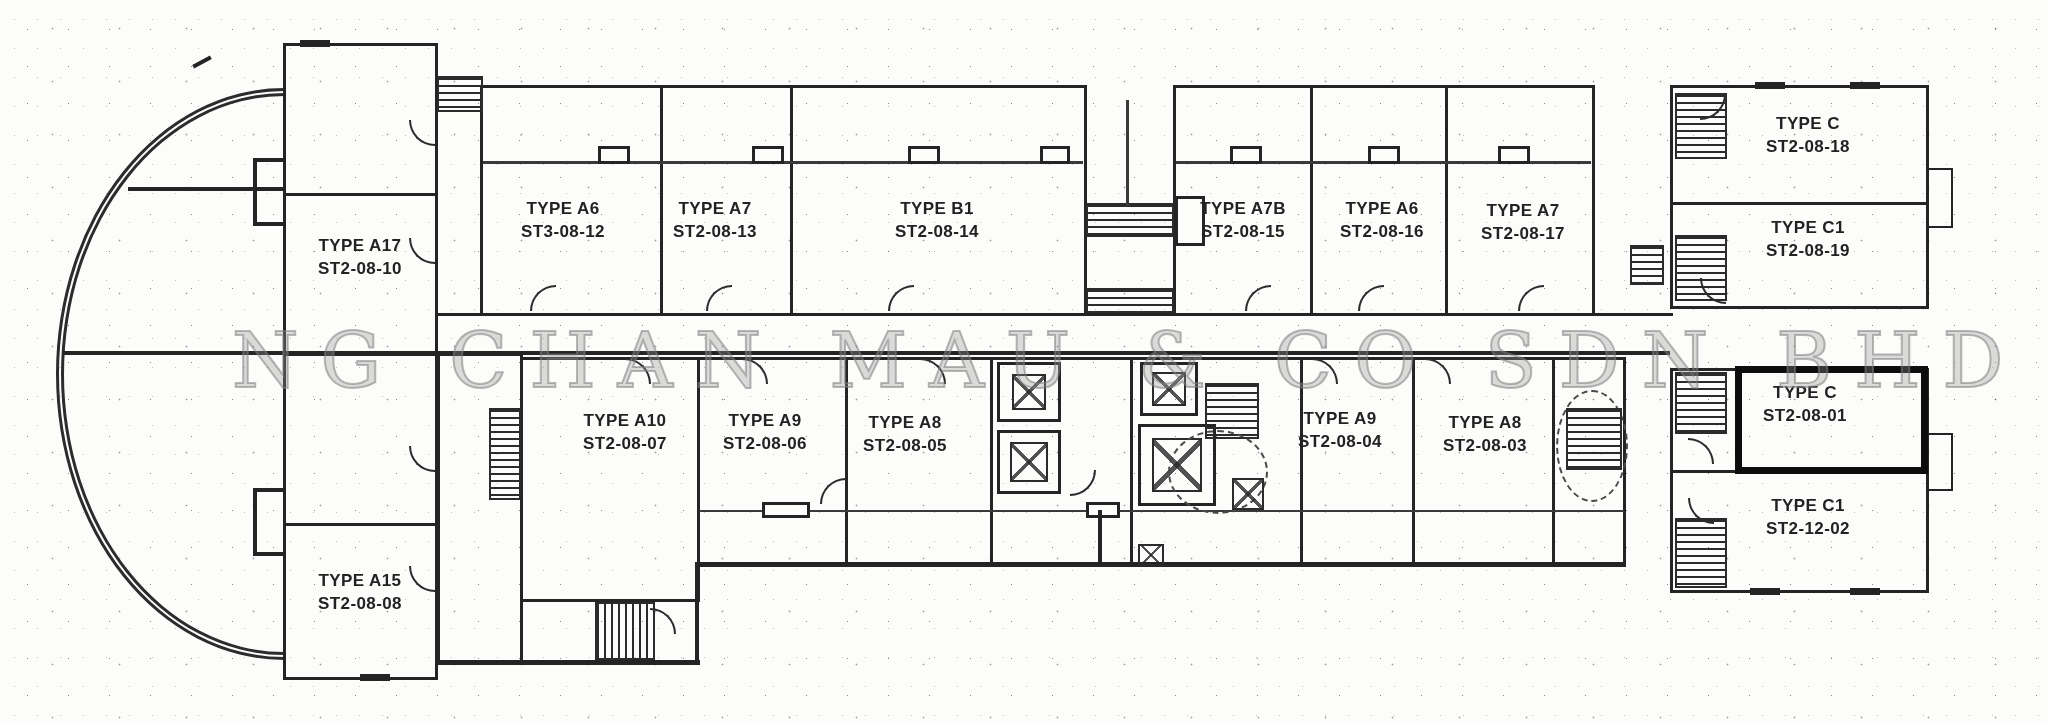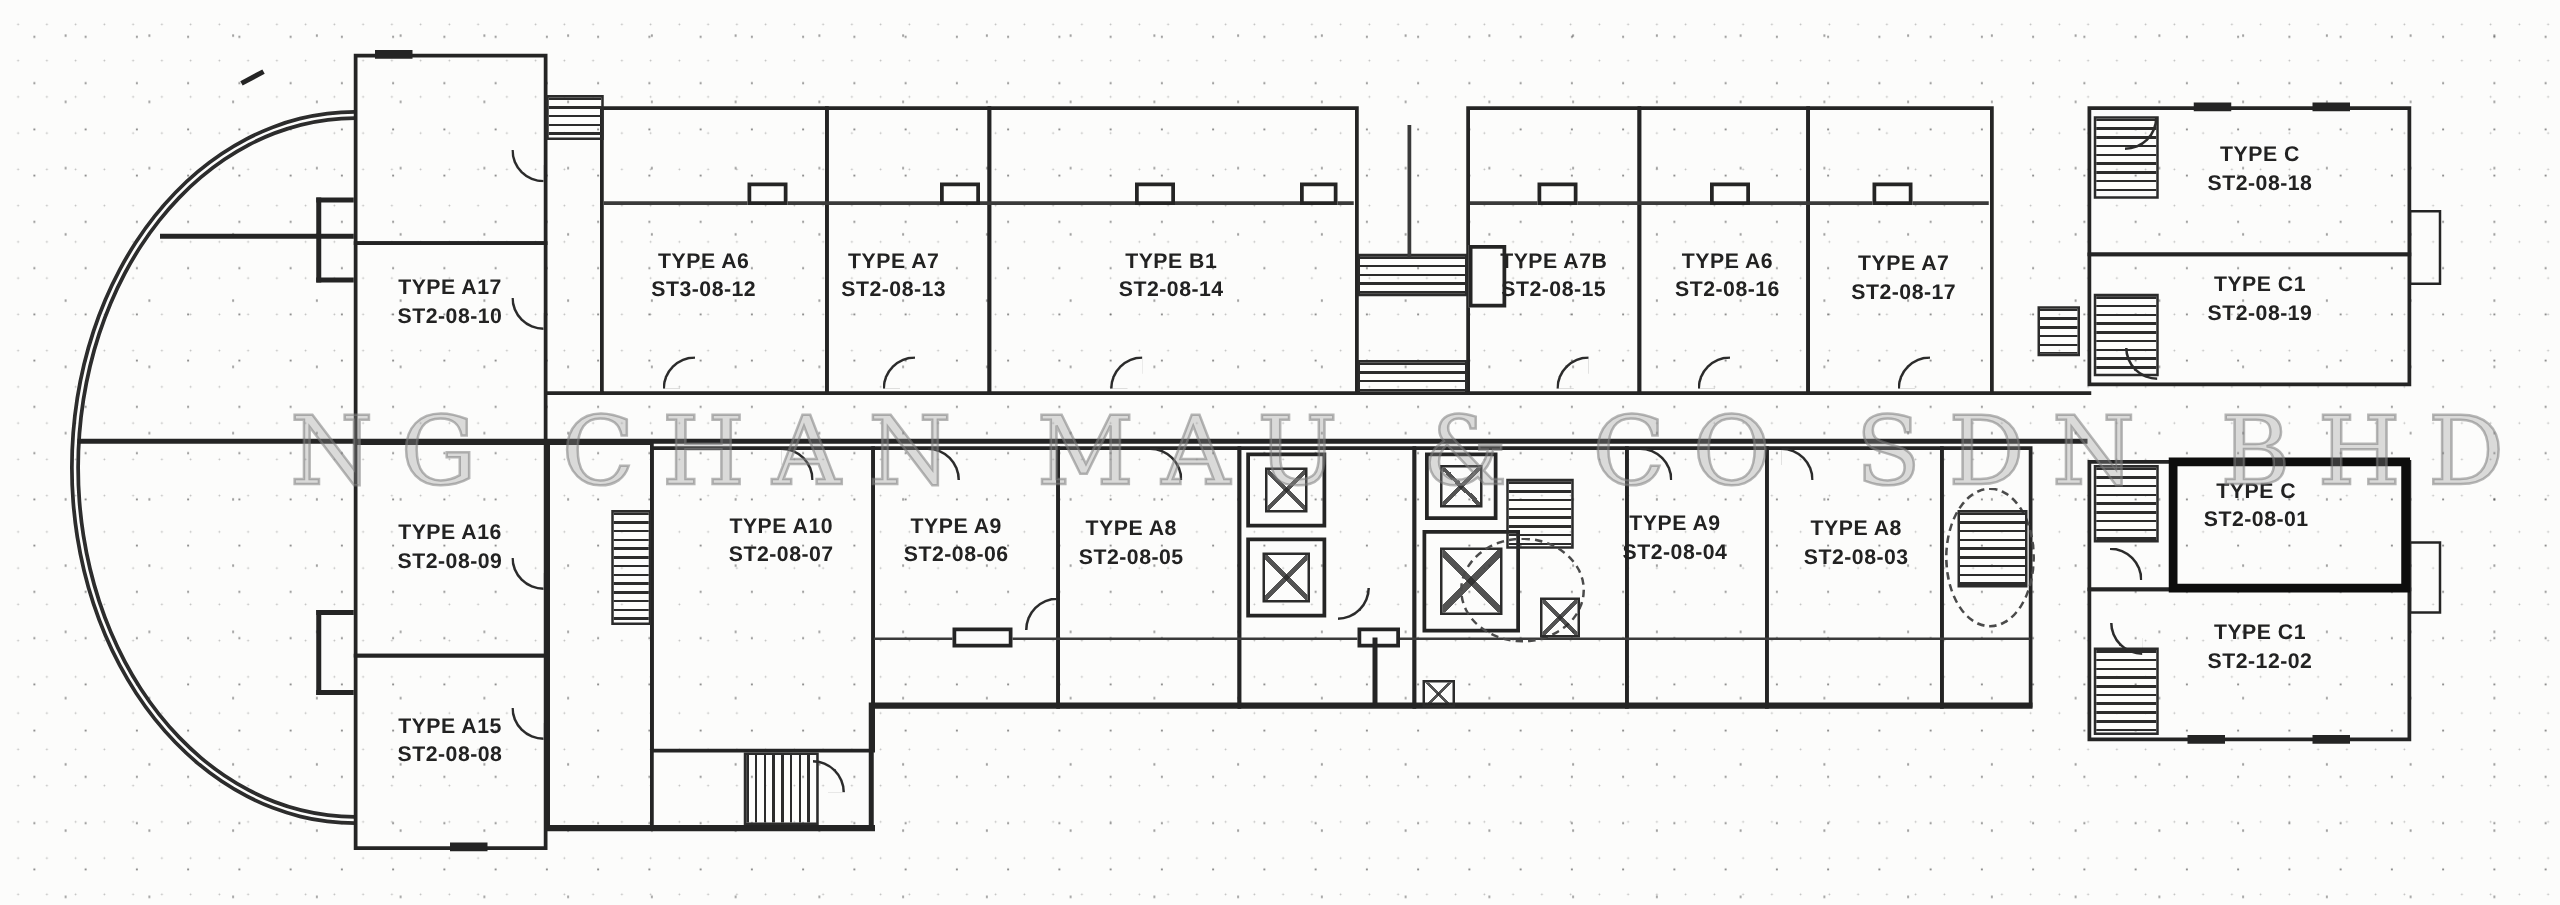--- a/index.html
+++ b/index.html
@@ -157,27 +157,23 @@
   <div class="door" style="left:920px;top:358px;transform:rotate(180deg);"></div>
   <div class="door" style="left:1312px;top:358px;transform:rotate(180deg);"></div>
   <div class="door" style="left:1425px;top:358px;transform:rotate(180deg);"></div>
   <div class="door" style="left:1700px;top:94px;transform:rotate(270deg);"></div>
   <div class="door" style="left:1700px;top:278px;"></div>
   <div class="door" style="left:1688px;top:438px;transform:rotate(180deg);"></div>
   <div class="door" style="left:1688px;top:498px;"></div>
   <div class="door" style="left:1070px;top:470px;transform:rotate(270deg);"></div>
   <div class="door" style="left:820px;top:478px;transform:rotate(90deg);"></div>
 
-  <div class="lbl" style="left:275px;top:219px;text-align:center;">
+  <div class="lbl" style="left:275px;top:235px;text-align:center;">
     <div>TYPE A17</div>
     <div>ST2-08-10</div>
-  </div>
-  <div class="lbl" style="left:275px;top:415px;">
-    <div>TYPE A16</div>
-    <div>ST2-08-09</div>
   </div>
   <div class="lbl" style="left:275px;top:570px;">
     <div>TYPE A15</div>
     <div>ST2-08-08</div>
   </div>
   <div class="lbl" style="left:478px;top:198px;">
     <div>TYPE A6</div>
     <div>ST3-08-12</div>
   </div>
   <div class="lbl" style="left:630px;top:198px;">

